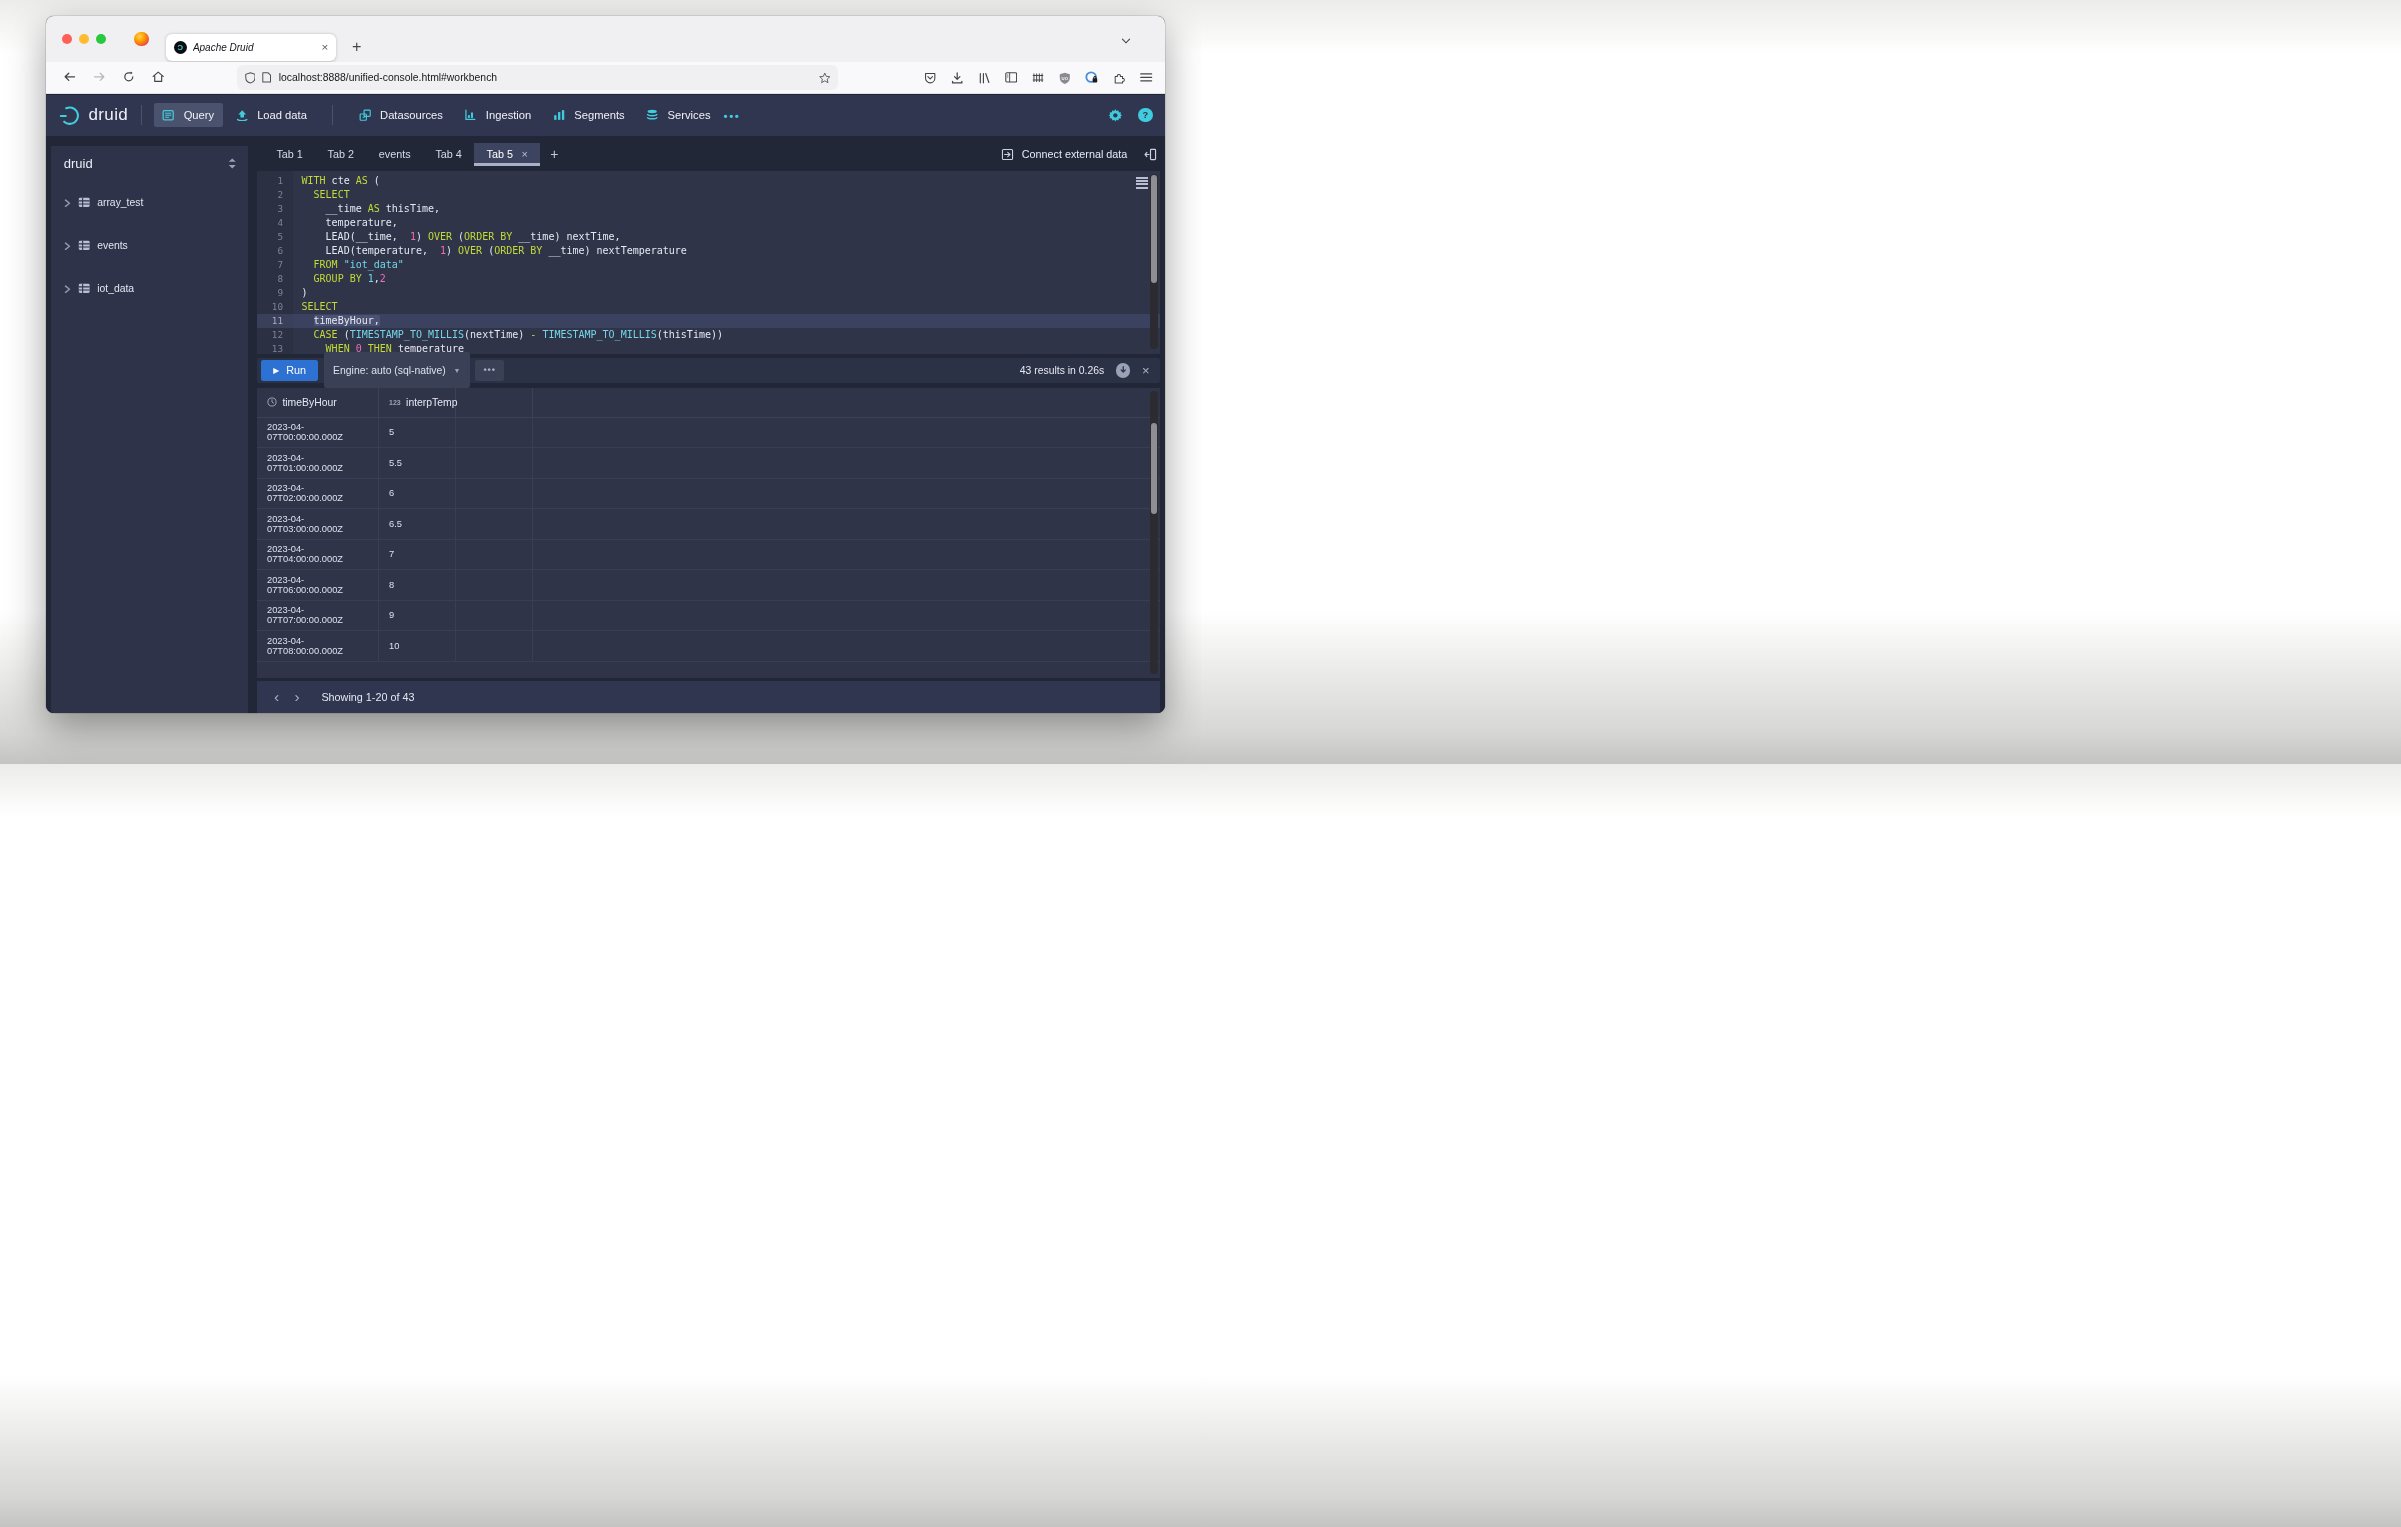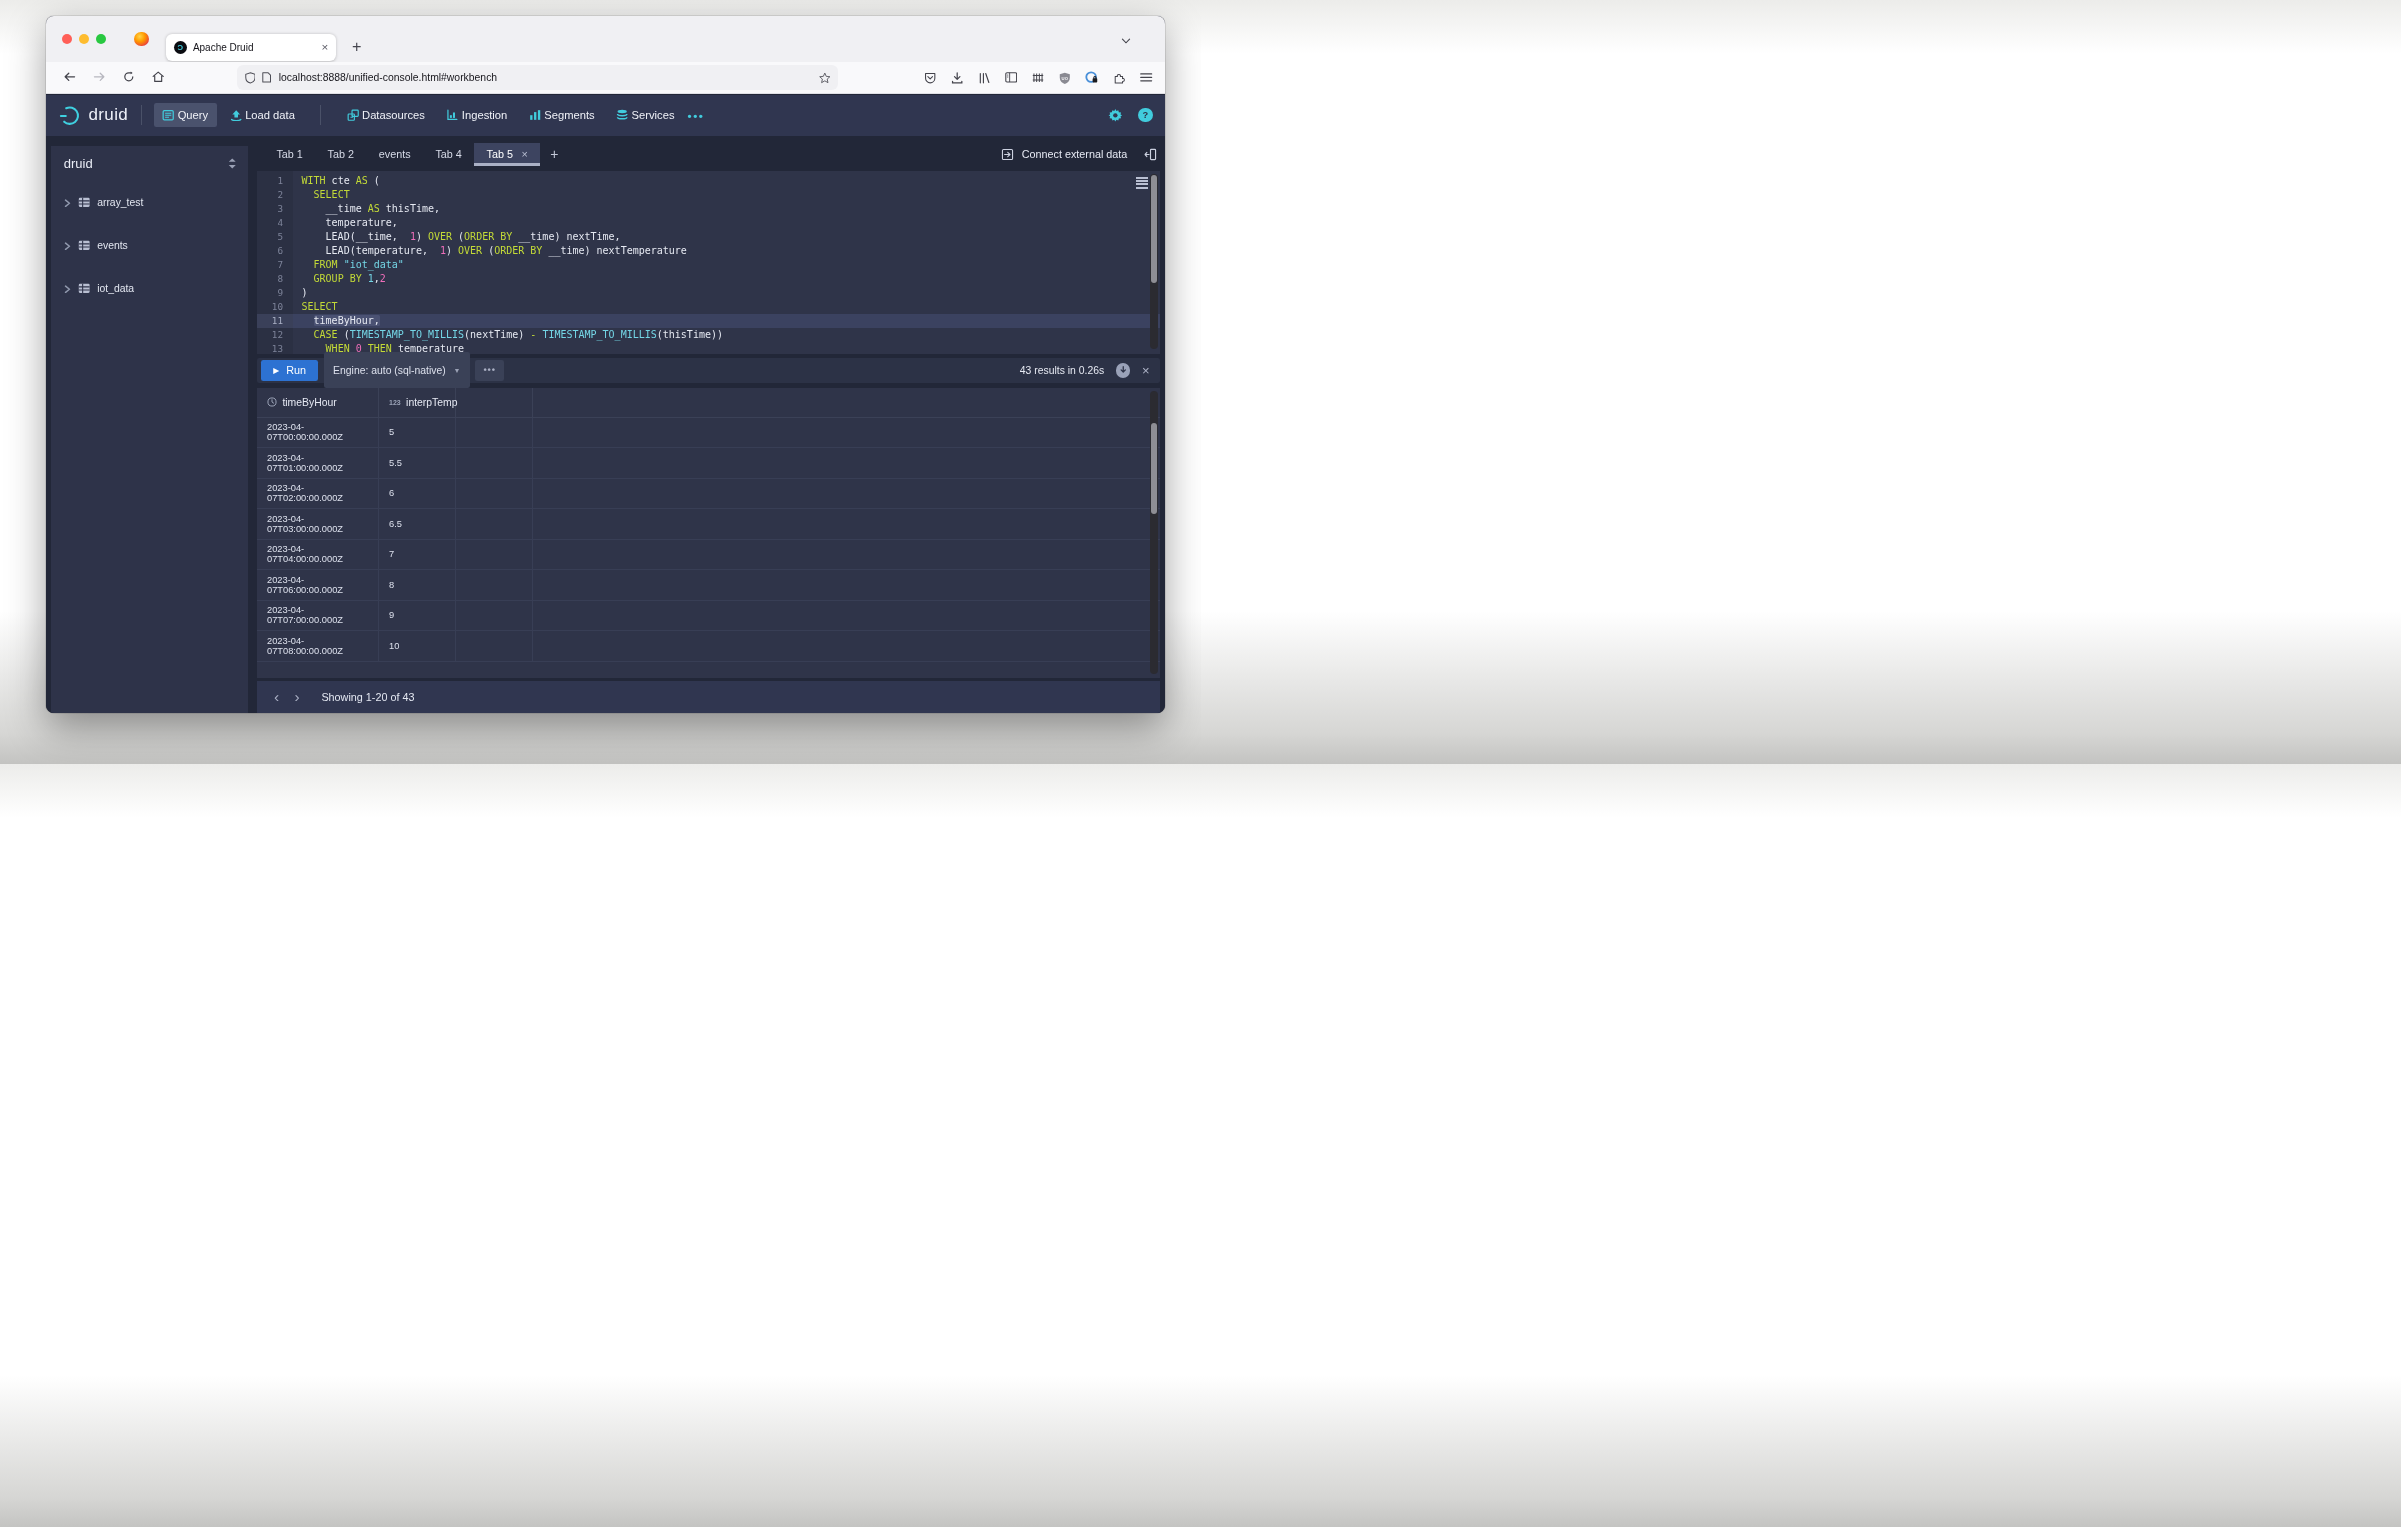--- a/index.html
+++ b/index.html
@@ -21,42 +21,42 @@
   
   .tabstrip { position:absolute; top:0; left:0; right:0; height:46px; background:#f0f0f3; }
   .traffic { position:absolute; left:15.5px; top:18.6px; display:flex; gap:7px; }
   .traffic span { width:10px; height:10px; border-radius:50%; display:block; }
   .ff-logo { position:absolute; left:88px; top:16.2px; width:14.7px; height:14.7px; border-radius:50%;
     background: radial-gradient(circle at 38% 32%, #ffd54a 0%, #ff9b00 38%, #f1572a 68%, #b5007f 100%); }
   .browser-tab { position:absolute; left:120px; top:18px; width:170px; height:27px; background:#fff;
     border-radius:6.2px; box-shadow:0 0.8px 3.1px rgba(0,0,0,.22); display:flex; align-items:center; padding:0 7.7px; gap:6.2px; }
   .favicon { width:13px; height:13px; border-radius:50%; background:#0b0c11; color:#3fd0e0;
     font-size:7.7px; font-weight:bold; display:flex; align-items:center; justify-content:center; }
-  .tab-title { font-size:10px; color:#15141a; flex:1; white-space:nowrap; overflow:hidden; }
+  .tab-title { font-size:10px; color:#15141a; flex:1; white-space:nowrap; overflow:hidden;font-style:italic; }
   .tab-close { color:#5b5b66; font-size:11.6px; line-height:1; cursor:default; }
   .newtab { position:absolute; left:306px; top:21.7px; font-size:16.2px; color:#45454d; font-weight:300; }
   .alltabs { position:absolute; right:34px; top:20px; color:#45454d; }
 
   
   .toolbar { position:absolute; top:46px; left:0; right:0; height:32.5px; background:#f9f9fb;
     border-bottom:0.8px solid #e0e0e6; display:flex; align-items:center; }
   .navbtns { display:flex; align-items:center; gap:17px; padding-left:17px; color:#43434b; }
   .navbtns .dim { color:#b7b7bf; }
   .urlbar { position:absolute; left:191px; top:3.9px; width:601px; height:25px; background:#f0f0f3;
     border-radius:6.2px; display:flex; align-items:center; padding:0 7.7px; gap:7px; color:#4e4e57; }
   .url-text { font-size:10.4px; color:#17161c; flex:1; white-space:nowrap; overflow:hidden; }
   .tb-icons { position:absolute; right:12.4px; top:0; height:32.5px; display:flex; align-items:center; gap:14.7px; color:#44444c; }
 
   
   .app { position:absolute; top:79px; left:0; right:0; bottom:0; background:#222738; color:#e8ebf5; }
   .dnav { position:absolute; top:0; left:0; right:0; height:41px; background:#303650;
     display:flex; align-items:center; padding:0 12.4px; }
   .brand { font-size:17px; color:#eef1f9; letter-spacing:0.4px; margin-left:7px; font-weight:400; }
   .vdiv { width:0.8px; height:20px; background:#4a5168; margin:0 12.4px; }
-  .nav-item { display:flex; align-items:center; gap:3px; padding:5.4px 8.5px; border-radius:2.3px;
+  .nav-item { display:flex; align-items:center; gap:9px; padding:5.4px 8.5px; border-radius:2.3px;
     font-size:11.2px; color:#f0f2f8; cursor:default; }
   .nav-item.active { background:rgba(143,153,186,.28); }
   .nav-item .ni { color:#41ccdd; }
   .nav-more { color:#41ccdd; font-size:11.6px; letter-spacing:1.5px; margin-left:4.6px; font-weight:bold; }
   .dnav-right { margin-left:auto; display:flex; align-items:center; gap:15.5px; color:#41ccdd; }
   .help-circle { width:14.7px; height:14.7px; border-radius:50%; background:#41ccdd; color:#2b3147;
     font-weight:bold; font-size:9.3px; display:flex; align-items:center; justify-content:center; }
 
   
   .schema { position:absolute; left:5.4px; top:51px; width:197px; bottom:0; background:#2e3349; padding:10.8px 12.4px; }

